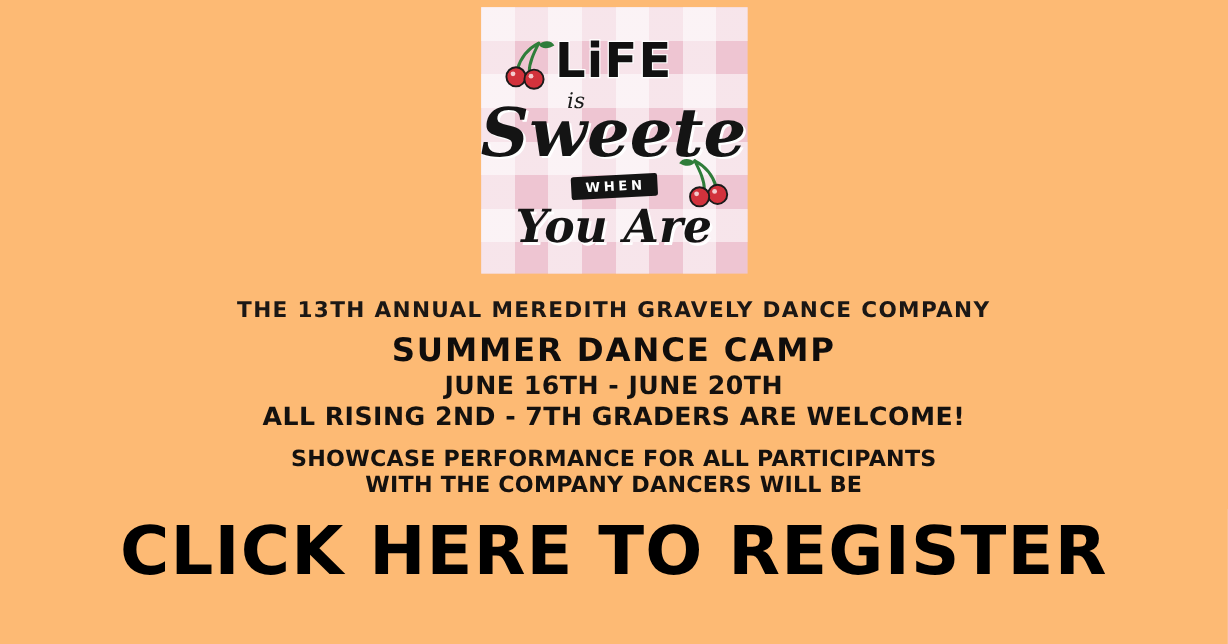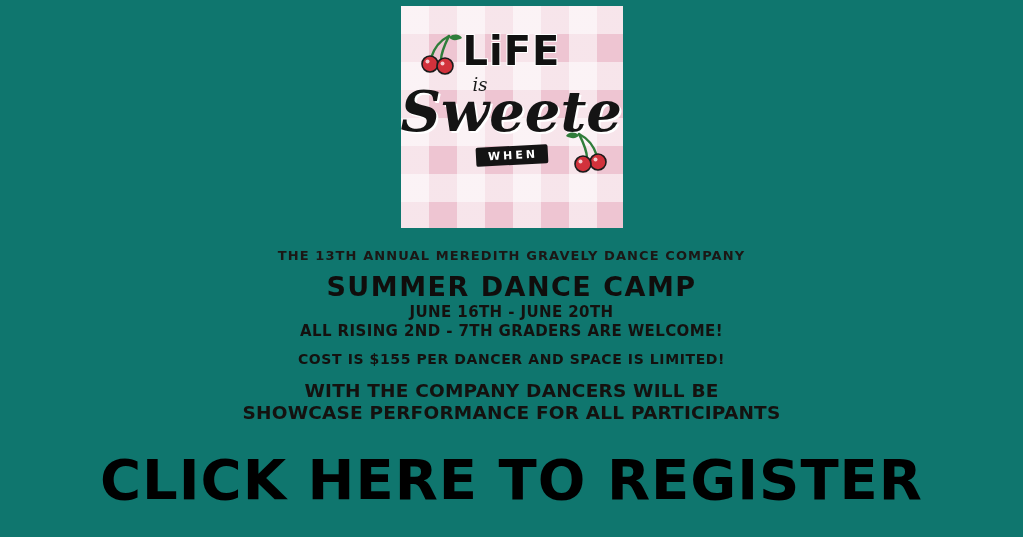--- a/index.html
+++ b/index.html
@@ -10,21 +10,21 @@
     width: 1023px;
     height: 537px;
     background: #f0d3dc;
     font-family: "Liberation Sans", sans-serif;
     overflow: hidden;
   }
   .poster {
     position: relative;
     width: 1023px;
     height: 537px;
-    background: #0f766e;
+    background: #fdba74;
     display: flex;
     flex-direction: column;
     align-items: center;
   }
 
   
   .logo-block {
     position: relative;
     width: 222px;
     height: 222px;
@@ -127,38 +127,38 @@
 
   
   .text-block {
     width: 100%;
     text-align: center;
     color: #14110f;
   }
   .kicker {
     margin-top: 20px;
     font-family: "DejaVu Sans", sans-serif;
-    font-size: 13px;
+    font-size: 18px;
     font-weight: bold;
     letter-spacing: 1.1px;
     text-transform: uppercase;
     color: #1b1715;
   }
   .headline {
     margin-top: 8px;
     font-family: "DejaVu Sans", sans-serif;
     font-size: 27px;
     font-weight: bold;
     letter-spacing: 1.5px;
     text-transform: uppercase;
     color: #100d0c;
   }
   .line-strong {
     font-family: "DejaVu Sans", sans-serif;
-    font-size: 15px;
+    font-size: 21px;
     font-weight: bold;
     letter-spacing: 0.4px;
     text-transform: uppercase;
     color: #14110f;
     margin-top: 2px;
     line-height: 1.12;
   }
   .line-small {
     font-family: "DejaVu Sans", sans-serif;
     font-size: 14px;
@@ -172,21 +172,21 @@
     margin-top: 13px;
     font-family: "DejaVu Sans", sans-serif;
     font-size: 18.5px;
     font-weight: bold;
     letter-spacing: 0.2px;
     text-transform: uppercase;
     line-height: 1.2;
     color: #14110f;
   }
   .cta {
-    margin-top: 28px;
+    margin-top: 16px;
     font-family: "DejaVu Sans", sans-serif;
     font-size: 56px;
     font-weight: bold;
     letter-spacing: 1px;
     text-transform: uppercase;
     color: #000000;
     line-height: 1;
   }
 </style>
 </head>
@@ -219,29 +219,29 @@
           <path d="M16 4 C20 12 24 20 24 28" stroke="#2f7d3a" stroke-width="2.5" fill="none" stroke-linecap="round"></path>
           <path d="M16 5 C11 1 5 2 3 6 C8 9 14 9 16 5 Z" fill="#2f7d3a"></path>
           <circle cx="35" cy="32" r="8" fill="#d2323c" stroke="#1a1a1a" stroke-width="1.6"></circle>
           <circle cx="20" cy="34" r="8" fill="#d2323c" stroke="#1a1a1a" stroke-width="1.6"></circle>
           <circle cx="32.5" cy="29.5" r="2" fill="#ffffff" opacity="0.75"></circle>
           <circle cx="17.5" cy="31.5" r="2" fill="#ffffff" opacity="0.75"></circle>
         </svg>
       </span>
 
       <div class="logo-when">WHEN</div>
+      <div class="logo-line3">You Are</div>
     </div>
   </div>
 
   <div class="text-block">
     <div class="kicker">THE 13TH ANNUAL MEREDITH GRAVELY DANCE COMPANY</div>
     <div class="headline">SUMMER DANCE CAMP</div>
     <div class="line-strong">JUNE 16TH - JUNE 20TH</div>
     <div class="line-strong">ALL RISING 2ND - 7TH GRADERS ARE WELCOME!</div>
-    <div class="line-small">COST IS $155 PER DANCER AND SPACE IS LIMITED!</div>
     <div class="showcase">
+      <div>SHOWCASE PERFORMANCE FOR ALL PARTICIPANTS</div>
       <div>WITH THE COMPANY DANCERS WILL BE</div>
-      <div>SHOWCASE PERFORMANCE FOR ALL PARTICIPANTS</div>
     </div>
     <div class="cta">CLICK HERE TO REGISTER</div>
   </div>
 
 </div>
 
 </body></html>

